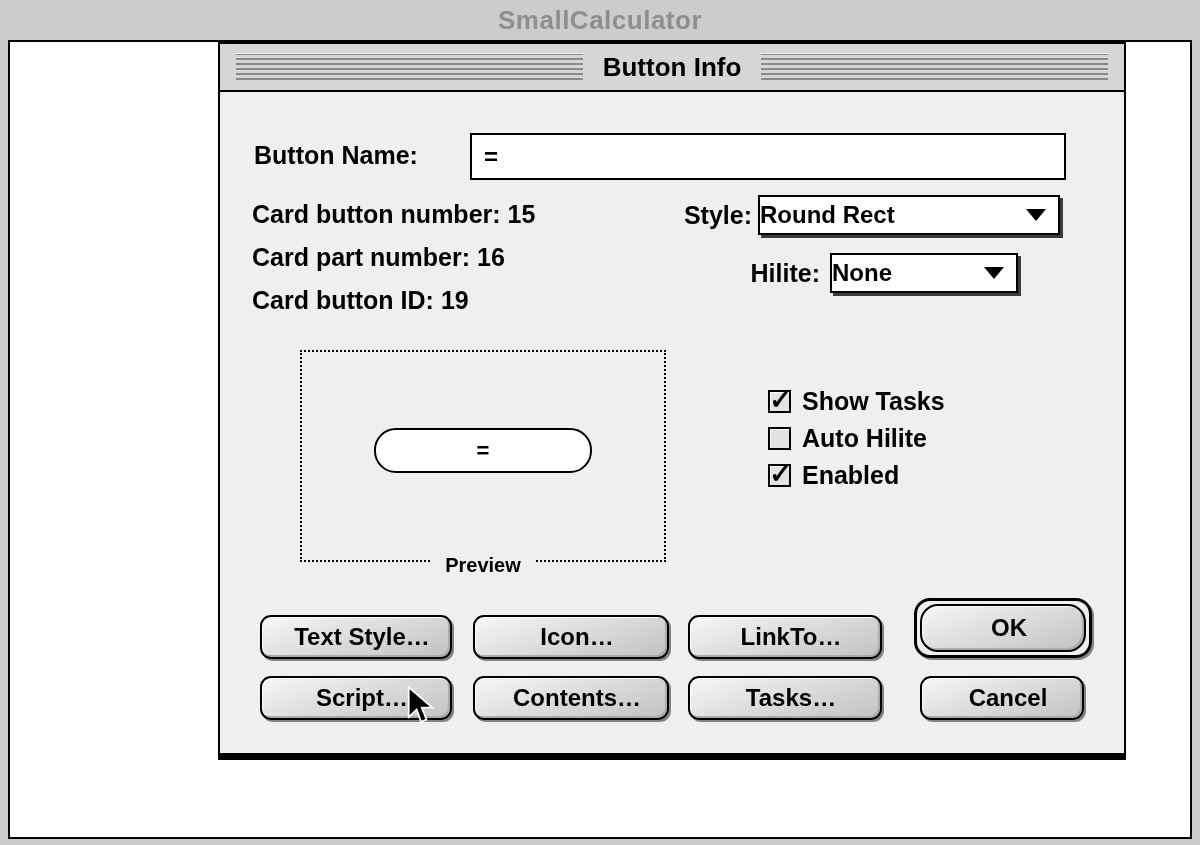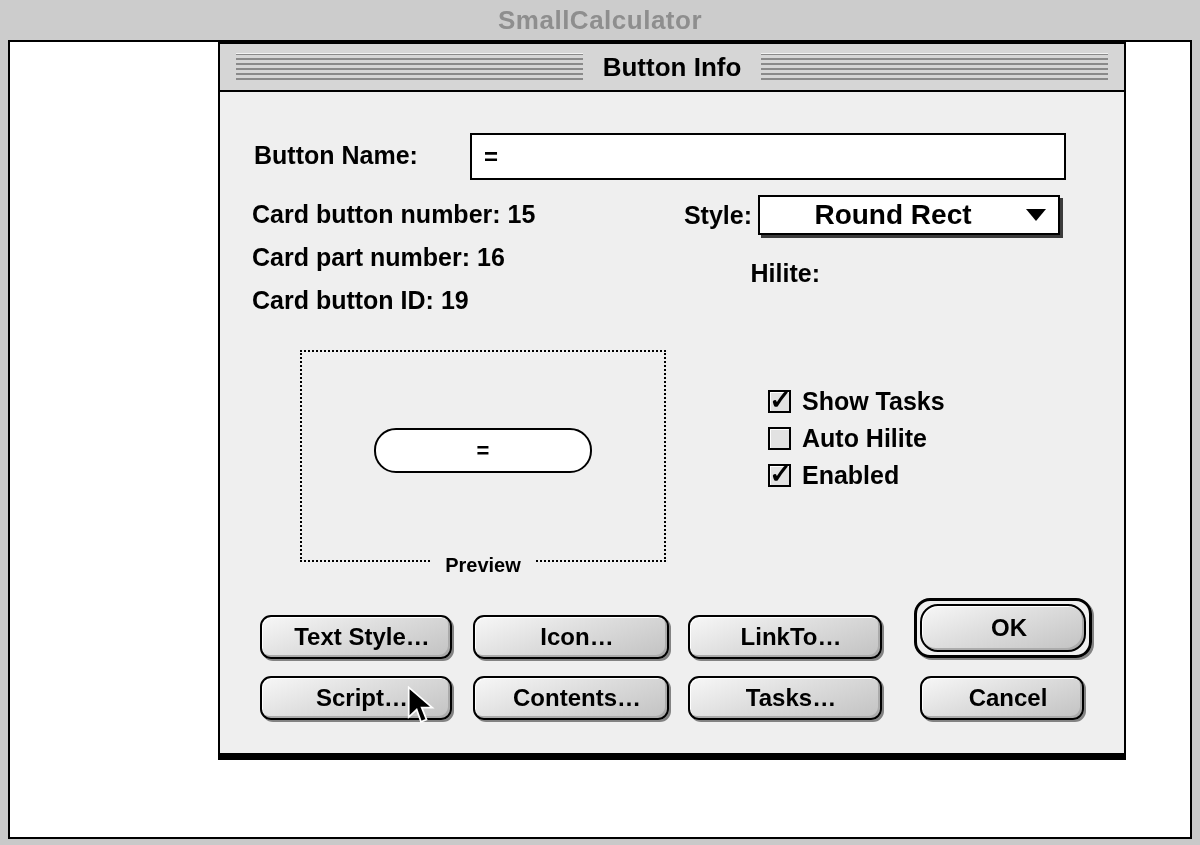--- a/index.html
+++ b/index.html
@@ -68,21 +68,21 @@
 
   .style-lbl{left:420px;top:151px;width:112px;text-align:right;line-height:40px;}
   .family-lbl{left:458px;top:209px;width:142px;text-align:right;line-height:40px;}
   .dropdown{
     position:absolute;height:40px;background:#fff;border:2px solid var(--border);
     box-shadow:3px 3px 0 rgba(0,0,0,0.75);
     display:flex;align-items:center;cursor:default;
   }
   .style-dd{left:538px;top:151px;width:302px;}
   .family-dd{left:610px;top:209px;width:188px;}
-  .dd-value{flex:1;text-align:center;font-size:28px;white-space:nowrap;}
+  .dd-value{flex:1;text-align:left;font-size:24px;white-space:nowrap;}
   .dd-arrow{
     width:0;height:0;margin-right:12px;
     border-left:10px solid transparent;border-right:10px solid transparent;
     border-top:12px solid #000;
   }
 
   .preview-box{
     position:absolute;left:80px;top:306px;width:366px;height:212px;
     border:2px dotted #000;
   }
@@ -159,20 +159,24 @@
       <div><span>Card button ID:</span> <span>19</span></div>
     </div>
 
     <span class="lbl style-lbl">Style:</span>
     <div class="dropdown style-dd">
       <span class="dd-value">Round Rect</span>
       <span class="dd-arrow"></span>
     </div>
 
     <span class="lbl family-lbl">Hilite:</span>
+    <div class="dropdown family-dd">
+      <span class="dd-value">None</span>
+      <span class="dd-arrow"></span>
+    </div>
 
     <div class="preview-box">
       <div class="preview-btn">
         <span>=</span>
       </div>
       <span class="preview-caption">Preview</span>
     </div>
 
     <div class="checks">
       <div class="check-row checked">

